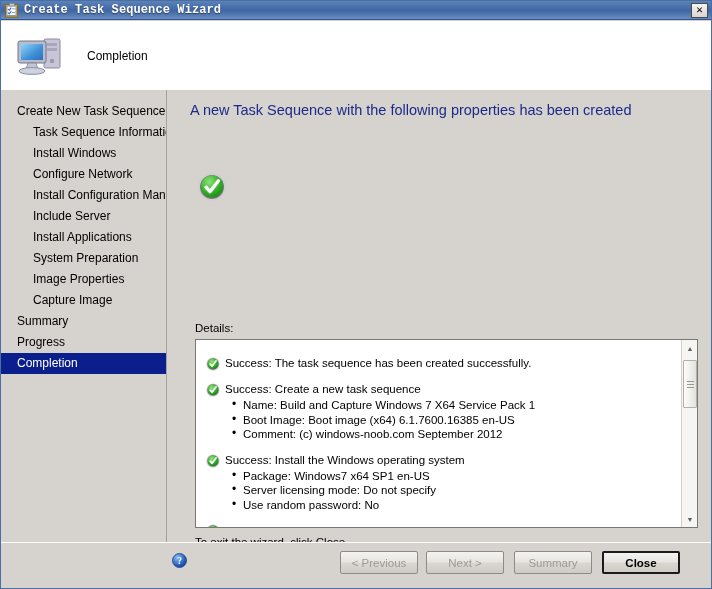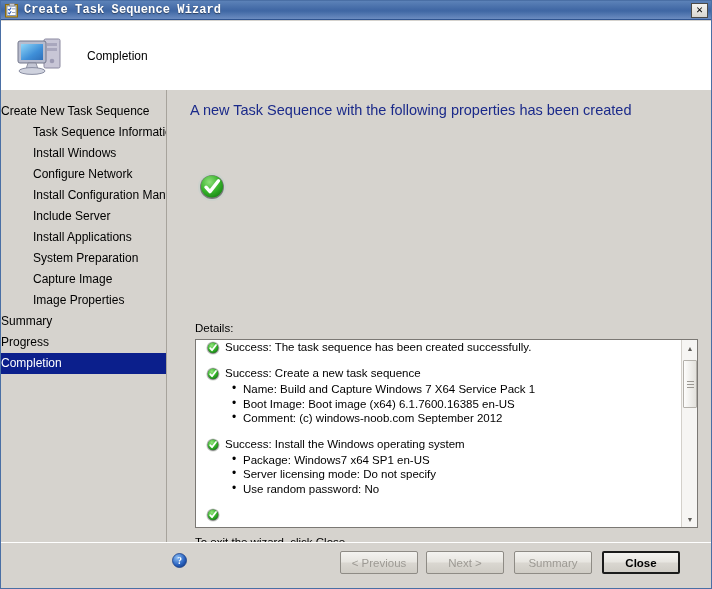--- a/index.html
+++ b/index.html
@@ -79,21 +79,21 @@
     width: 166px;
   }
   .nav-item {
     height: 21px;
     line-height: 21px;
     font-size: 12px;
     color: #000;
     white-space: nowrap;
     overflow: hidden;
   }
-  .nav-item.level0 { padding-left: 0; }
+  .nav-item.level0 { padding-left: 16px; }
   .nav-item.level1 { padding-left: 32px; }
   .nav-item.selected {
     background: #0b1f8c;
     color: #ffffff;
   }
   #sidebar-hscroll {
     position: absolute; left: 4px; bottom: 6px;
     width: 155px; height: 16px;
     background: #e9e7e2;
     border: 1px solid #8d8a84;
@@ -144,21 +144,21 @@
   #details-box {
     position: absolute; left: 18px; top: 249px;
     width: 503px; height: 189px;
     background: #ffffff;
     border: 1px solid #7b7874;
     overflow: hidden;
   }
   #details-scroll {
     position: absolute; left: 0; top: 0;
     width: 486px; height: 225px;
-    padding: 0 8px 0 10px;
+    padding: 16px 8px 0 10px;
     overflow: hidden;
   }
   .det-group { margin-bottom: 11px; }
   .det-head {
     display: flex; align-items: flex-start;
     font-size: 11.5px; color: #000;
     line-height: 15px;
   }
   .det-check { width: 14px; height: 14px; flex: none; margin-right: 5px; margin-top: 1px; }
   .det-bullets { margin: 1px 0 0 26px; }
@@ -298,22 +298,22 @@
     <div id="sidebar">
       <div id="sidebar-list">
           <div class="nav-item level0">Create New Task Sequence</div>
           <div class="nav-item level1">Task Sequence Information</div>
           <div class="nav-item level1">Install Windows</div>
           <div class="nav-item level1">Configure Network</div>
           <div class="nav-item level1">Install Configuration Manag</div>
           <div class="nav-item level1">Include Server</div>
           <div class="nav-item level1">Install Applications</div>
           <div class="nav-item level1">System Preparation</div>
+          <div class="nav-item level1">Image Properties</div>
           <div class="nav-item level1">Capture Image</div>
-          <div class="nav-item level1">Image Properties</div>
           <div class="nav-item level0">Summary</div>
           <div class="nav-item level0">Progress</div>
           <div class="nav-item level0 selected">Completion</div>
         </div>
       <div id="sidebar-hscroll">
         <div class="hs-btn">◄</div>
         <div class="hs-track">
           <div class="hs-thumb"></div>
         </div>
         <div class="hs-btn">►</div>

